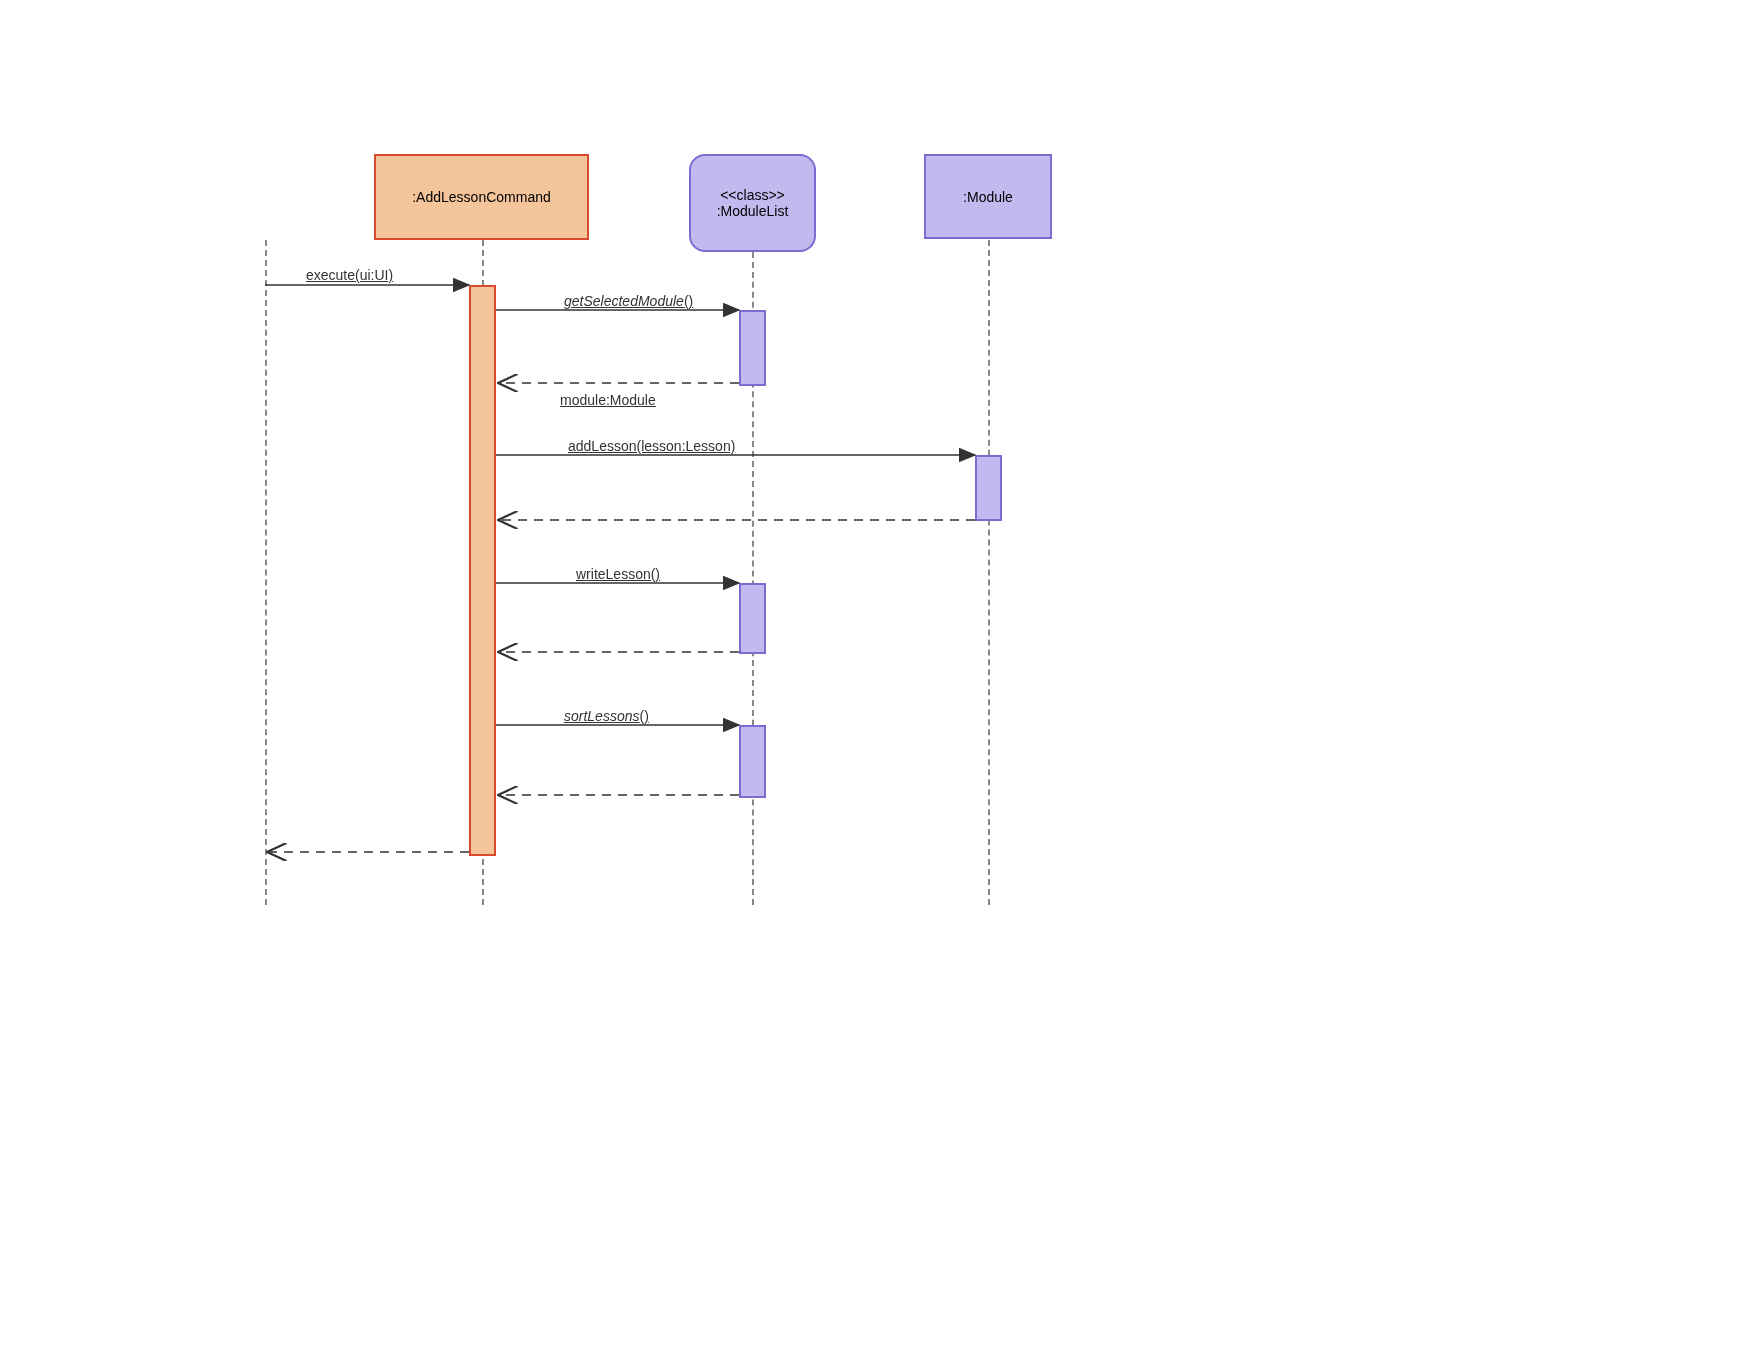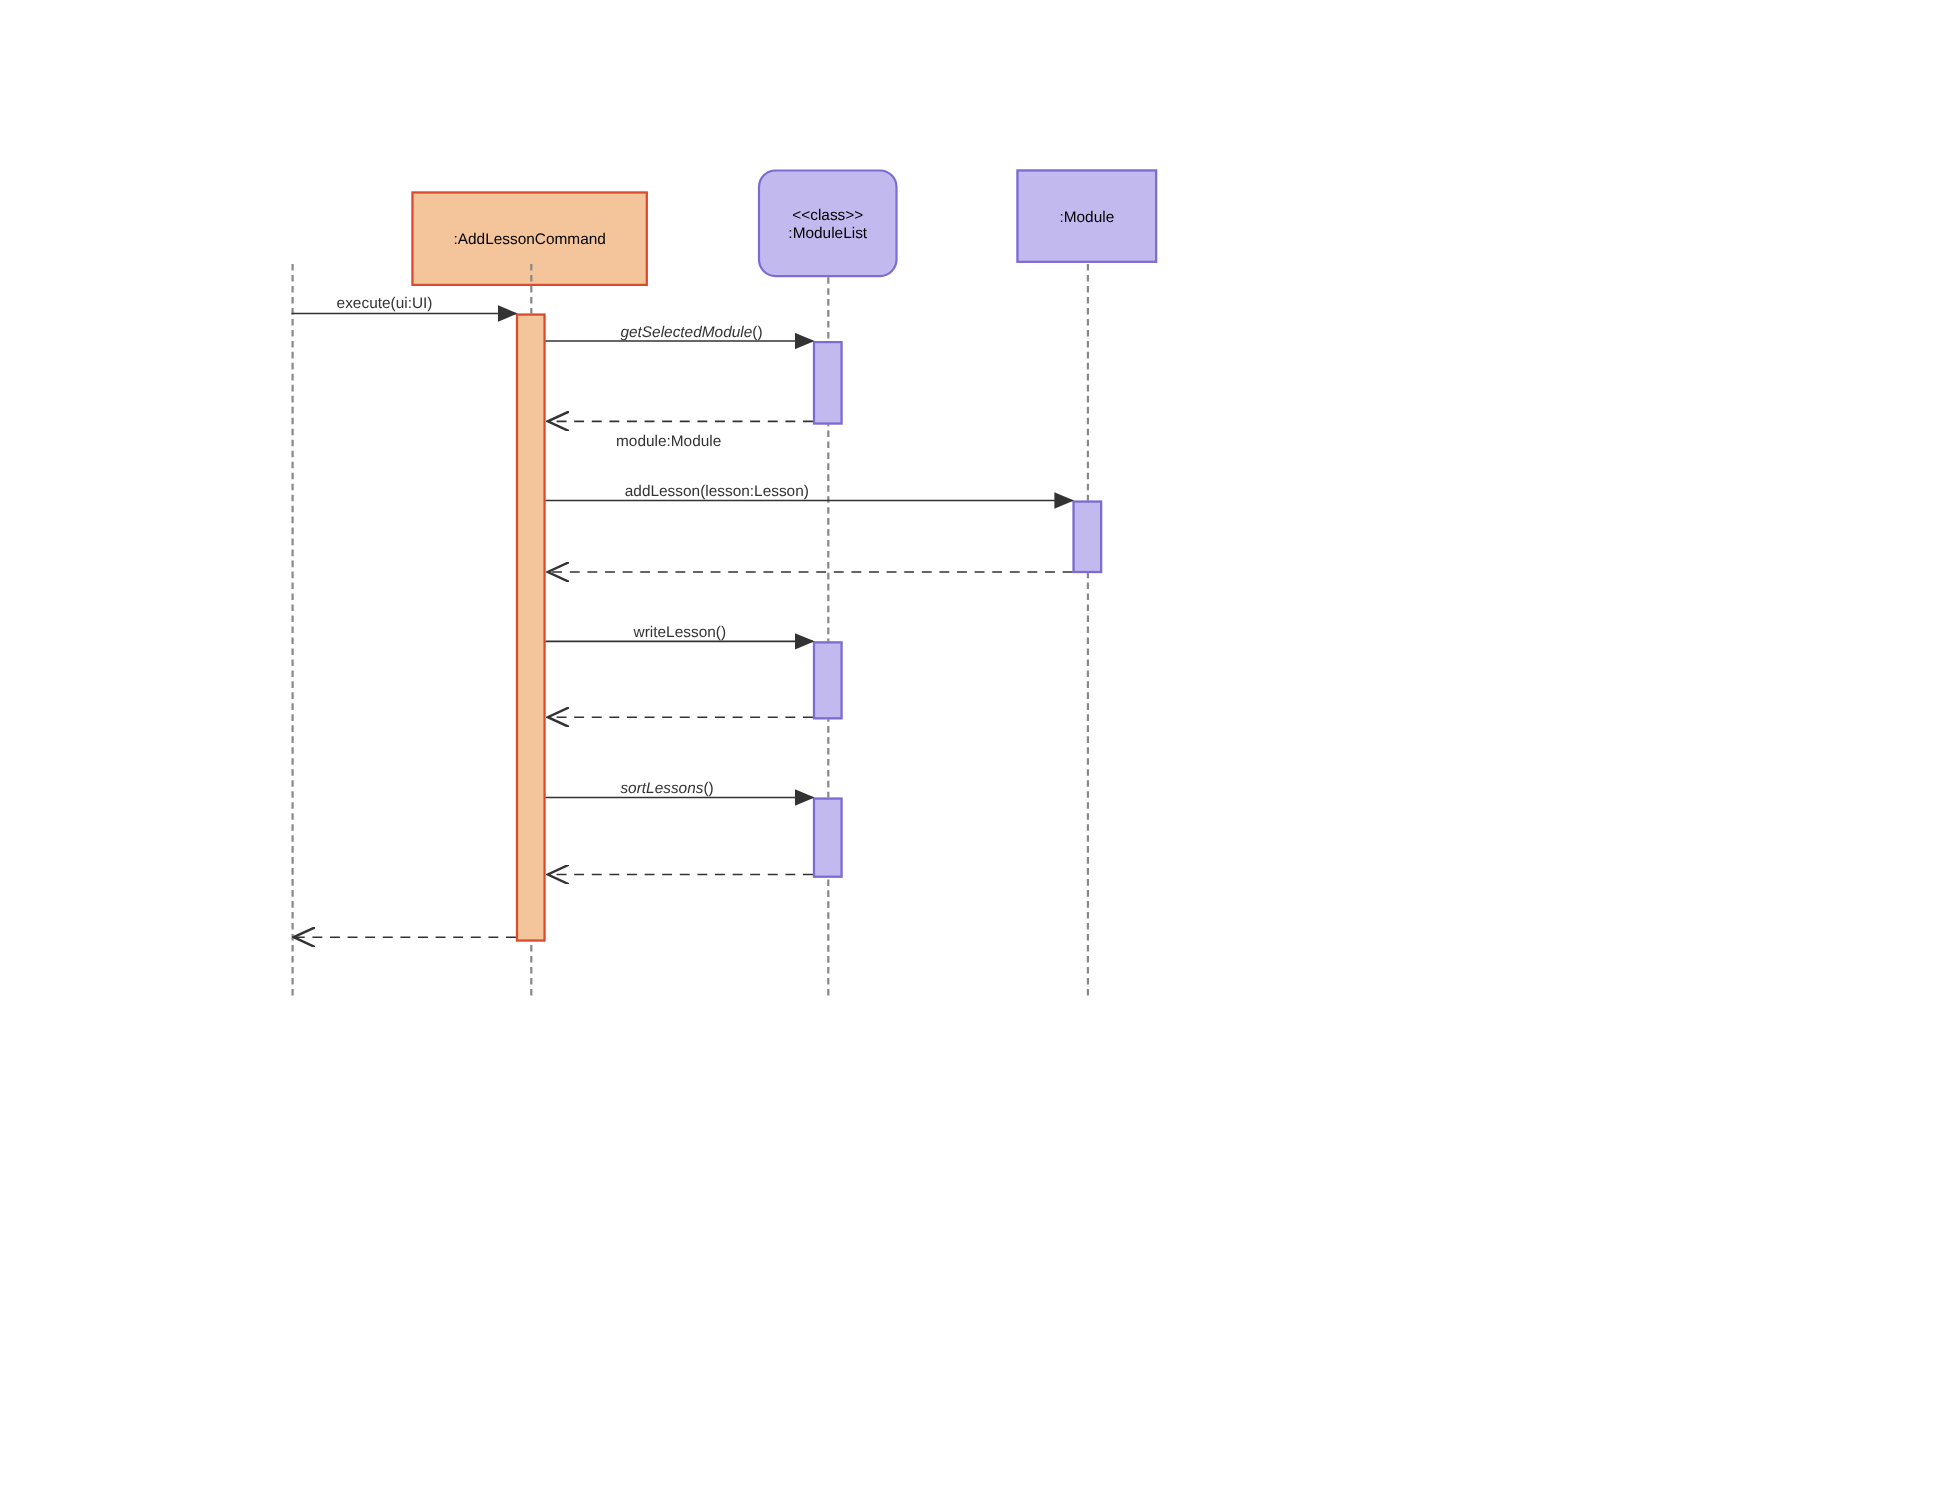--- a/index.html
+++ b/index.html
@@ -23,21 +23,20 @@
     flex-direction: column;
     align-items: center;
     justify-content: center;
     text-align: center;
     box-sizing: border-box;
     padding: 6px 10px;
   }
   .orange-box {
     background: #f4c49b;
     border-color: #d84b2c;
-    margin-top: 20px;
   }
   .purple-box {
     background: #c2baef;
     border-color: #7c6bd1;
   }
   .lifeline {
     position: absolute;
     width: 0;
     border-left: 2px dashed #888;
   }
@@ -52,20 +51,21 @@
   }
   .act-purple {
     background: #c2baef;
     border-color: #7c6bd1;
   }
   .msg-label {
     position: absolute;
     text-align: center;
     white-space: nowrap;
     color: #333;
+    text-decoration: underline;
   }
   .italic {
     font-style: italic;
   }
   svg.arrows {
     position: absolute;
     top: 0;
     left: 0;
     width: 1760px;
     height: 1360px;

